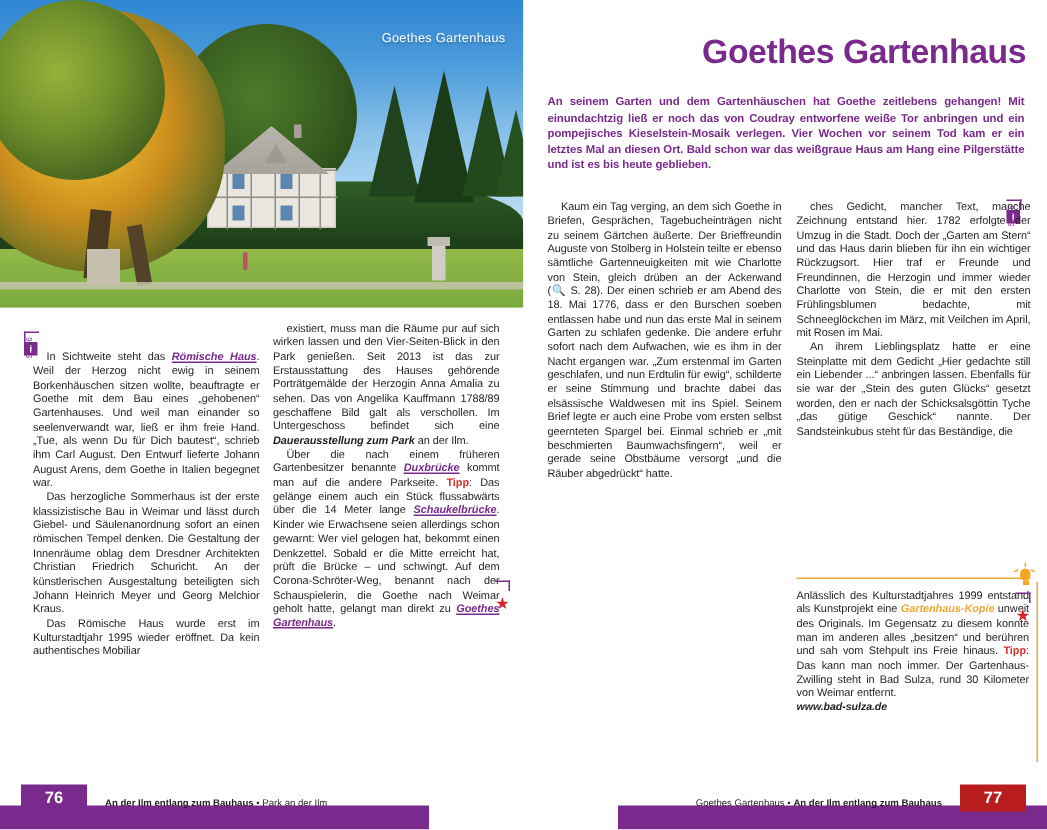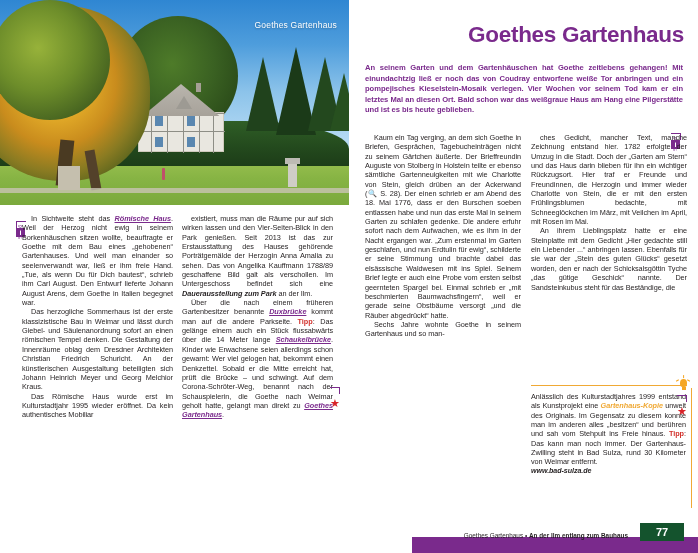--- a/index.html
+++ b/index.html
@@ -59,21 +59,21 @@
   .photo-caption{
     position:absolute;right:12px;top:20px;color:#ffffff;font-size:8.5px;letter-spacing:.2px;
     font-family:"Liberation Sans", sans-serif;text-shadow:0 1px 2px rgba(0,0,0,.25);
   }
 
   
   .cols{position:absolute;left:0;top:214px;width:349px;height:306px;display:flex;gap:9px;padding:0 16px 0 22px;box-sizing:border-box;}
   .col{width:50%;font-size:7.3px;line-height:9.35px;color:#231f20;text-align:justify;
        font-family:"Liberation Sans", sans-serif;letter-spacing:-0.05px;}
   .col p{margin:0;text-indent:9px;hyphens:auto;}
-  .col p.first{text-indent:9px;}
+  .col p.first{text-indent:9px;margin-top:19px;}
   .link{color:#7a2a8c;font-style:italic;text-decoration:underline;font-weight:bold;}
   .ital{font-style:italic;font-weight:bold;color:#231f20;}
   .tipword{color:#d2322d;font-weight:bold;}
 
   
   .margin-mark{position:absolute;width:16px;}
   .mm-corner{position:absolute;left:0;top:0;width:9px;height:6px;border-top:1.6px solid #7a2a8c;border-left:1.6px solid #7a2a8c;}
   .mm-corner.flip{border-top:1.6px solid #7a2a8c;border-left:none;border-right:1.6px solid #7a2a8c;}
   .mm-box{position:absolute;left:0;top:7px;width:9px;height:9px;background:#7a2a8c;}
   .mm-box:after{content:"";position:absolute;left:3.6px;top:2px;width:1.7px;height:5px;background:#fff;}
@@ -107,21 +107,21 @@
   .tip-sidebar{position:absolute;right:-5px;top:-4px;width:1px;height:120px;background:#f0a935;}
 
   
   .footer{position:absolute;bottom:0;left:0;width:100%;height:27px;}
   .fl-bar{position:absolute;left:0;bottom:0;width:286px;height:16px;background:#7a2a8c;}
   .fl-num{position:absolute;left:14px;bottom:12px;width:44px;height:18px;background:#7a2a8c;
      color:#fff;font-size:11px;font-weight:bold;display:flex;align-items:center;justify-content:center;}
   .fl-text{position:absolute;left:70px;bottom:14px;font-size:6.4px;color:#231f20;font-weight:bold;}
   .fl-text .thin{font-weight:normal;}
   .fr-bar{position:absolute;right:0;bottom:0;width:286px;height:16px;background:#7a2a8c;}
-  .fr-num{position:absolute;right:14px;bottom:12px;width:44px;height:18px;background:#14532d;
+  .fr-num{position:absolute;right:14px;bottom:12px;width:44px;height:18px;background:#b91c1c;
      color:#fff;font-size:11px;font-weight:bold;display:flex;align-items:center;justify-content:center;}
   .fr-text{position:absolute;right:70px;bottom:14px;font-size:6.4px;color:#231f20;font-weight:bold;text-align:right;}
   .fr-text .thin{font-weight:normal;}
   .gutter{position:absolute;left:349px;top:0;width:1px;height:553px;background:#ffffff;}
 </style>
 </head>
 <body>
 
 <div class="spread">
 
@@ -187,38 +187,42 @@
         <p><span>existiert, muss man die Räume pur auf sich wirken lassen und den Vier-Seiten-Blick in den Park genießen. Seit 2013 ist das zur Erstausstattung des Hauses gehörende Porträtgemälde der Herzogin Anna Amalia zu sehen. Das von Angelika Kauffmann 1788/89 geschaffene Bild galt als verschollen. Im Untergeschoss befindet sich eine </span><span class="ital">Dauerausstellung zum Park</span><span> an der Ilm.</span></p>
         <p><span>Über die nach einem früheren Gartenbesitzer benannte </span><span class="link">Duxbrücke</span><span> kommt man auf die andere Parkseite. </span><span class="tipword">Tipp</span><span>: Das gelänge einem auch ein Stück flussabwärts über die 14 Meter lange </span><span class="link">Schaukelbrücke</span><span>. Kinder wie Erwachsene seien allerdings schon gewarnt: Wer viel gelogen hat, bekommt einen Denkzettel. Sobald er die Mitte erreicht hat, prüft die Brücke – und schwingt. Auf dem Corona-Schröter-Weg, benannt nach der Schauspielerin, die Goethe nach Weimar geholt hatte, gelangt man direkt zu </span><span class="link">Goethes Gartenhaus</span><span>.</span></p>
       </div>
     </div>
 
     <div class="margin-mark" style="left:330px;top:387px;">
       <div class="mm-corner flip"></div>
     </div>
     <div class="star" style="left:330px;top:398px;">★</div>
 
+    <div class="footer">
+      <div class="fl-bar"></div>
+      <div class="fl-num">76</div>
+      <div class="fl-text"><span>An der Ilm entlang zum Bauhaus</span><span class="thin"> • </span><span class="thin">Park an der Ilm</span></div>
+    </div>
   </div>
 
   <div class="page page-right">
 
     <div class="r-title">Goethes Gartenhaus</div>
 
     <div class="r-lead">An seinem Garten und dem Gartenhäuschen hat Goethe zeitlebens gehangen! Mit einundachtzig ließ er noch das von Coudray entworfene weiße Tor anbringen und ein pompejisches Kieselstein-Mosaik verlegen. Vier Wochen vor seinem Tod kam er ein letztes Mal an diesen Ort. Bald schon war das weißgraue Haus am Hang eine Pilgerstätte und ist es bis heute geblieben.</div>
 
     <div class="margin-mark" style="left:322px;top:133px;">
       <div class="mm-corner flip"></div>
       <div class="mm-box"></div>
       <div class="mm-page">S. 86</div>
     </div>
 
     <div class="r-cols">
       <div class="r-col">
         <p><span>Kaum ein Tag verging, an dem sich Goethe in Briefen, Gesprächen, Tagebucheinträgen nicht zu seinem Gärtchen äußerte. Der Brieffreundin Auguste von Stolberg in Holstein teilte er ebenso sämtliche Gartenneuigkeiten mit wie Charlotte von Stein, gleich drüben an der Ackerwand (</span><span class="mag-icon">🔍&nbsp;</span><span>S. 28</span><span>). Der einen schrieb er am Abend des 18. Mai 1776, dass er den Burschen soeben entlassen habe und nun das erste Mal in seinem Garten zu schlafen gedenke. Die andere erfuhr sofort nach dem Aufwachen, wie es ihm in der Nacht ergangen war. „Zum erstenmal im Garten geschlafen, und nun Erdtulin für ewig“, schilderte er seine Stimmung und brachte dabei das elsässische Waldwesen mit ins Spiel. Seinem Brief legte er auch eine Probe vom ersten selbst geernteten Spargel bei. Einmal schrieb er „mit beschmierten Baumwachsfingern“, weil er gerade seine Obstbäume versorgt „und die Räuber abgedrückt“ hatte.</span></p>
-        <p><span>Sechs Jahre wohnte Goethe in seinem Gartenhaus und so man-</span></p>
       </div>
 
       <div class="r-col" style="position:relative;">
         <p><span>ches Gedicht, mancher Text, manche Zeichnung entstand hier. 1782 erfolgte der Umzug in die Stadt. Doch der „Garten am Stern“ und das Haus darin blieben für ihn ein wichtiger Rückzugsort. Hier traf er Freunde und Freundinnen, die Herzogin und immer wieder Charlotte von Stein, die er mit den ersten Frühlingsblumen bedachte, mit Schneeglöckchen im März, mit Veilchen im April, mit Rosen im Mai.</span></p>
         <p><span>An ihrem Lieblingsplatz hatte er eine Steinplatte mit dem Gedicht „Hier gedachte still ein Liebender ...“ anbringen lassen. Ebenfalls für sie war der „Stein des guten Glücks“ gesetzt worden, den er nach der Schicksalsgöttin Tyche „das gütige Geschick“ nannte. Der Sandsteinkubus steht für das Beständige, die</span></p>
 
         <div class="tipbox">
           <div class="tip-rule">
             <div class="tip-bulb">
               <div class="b"></div>

